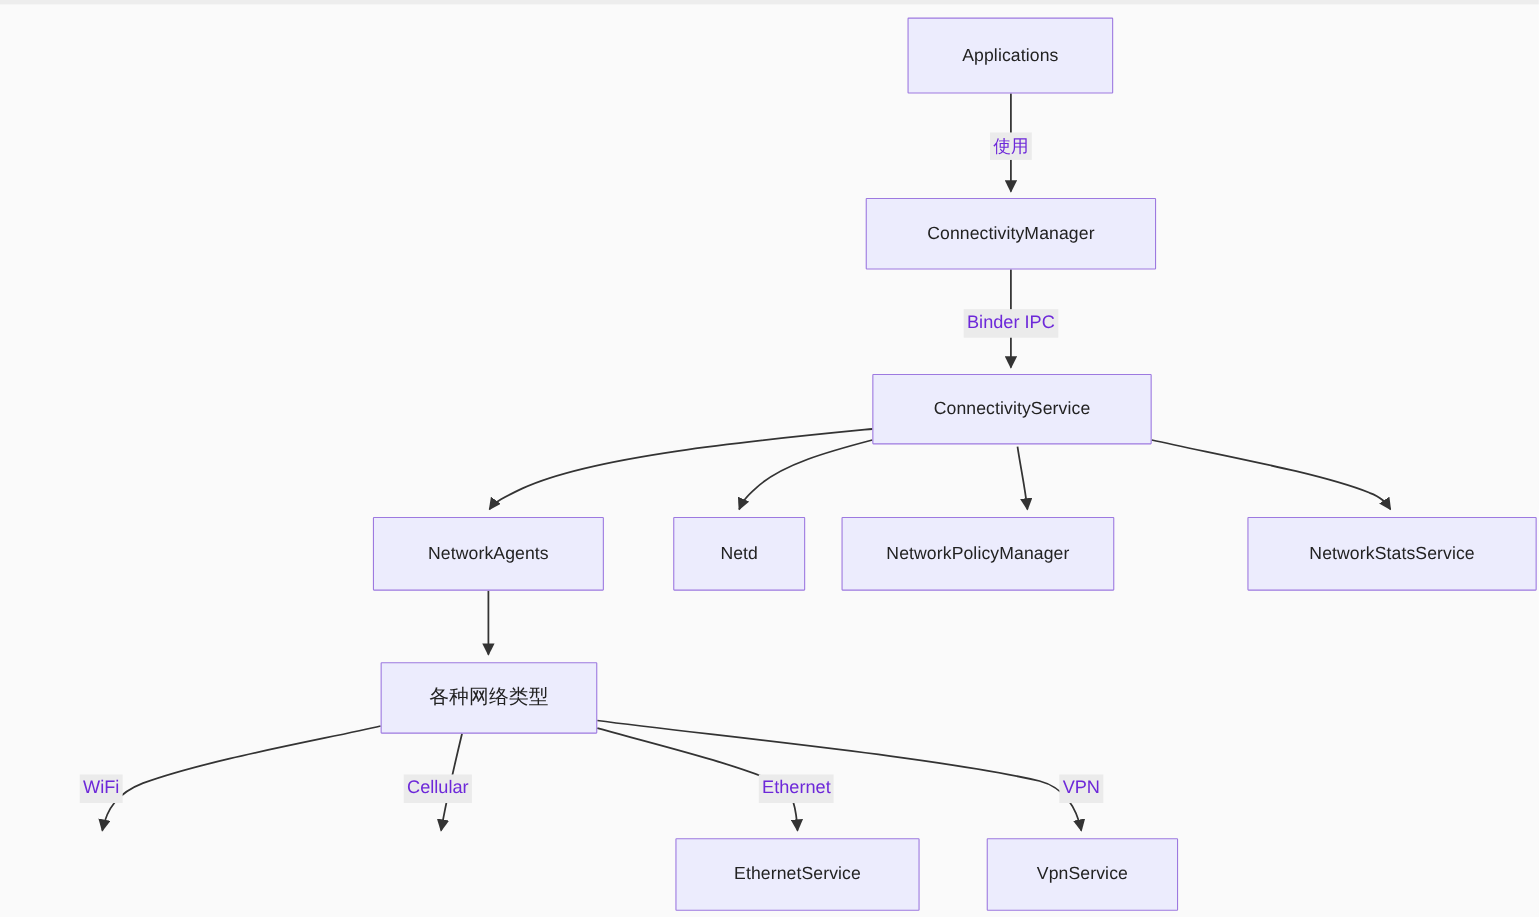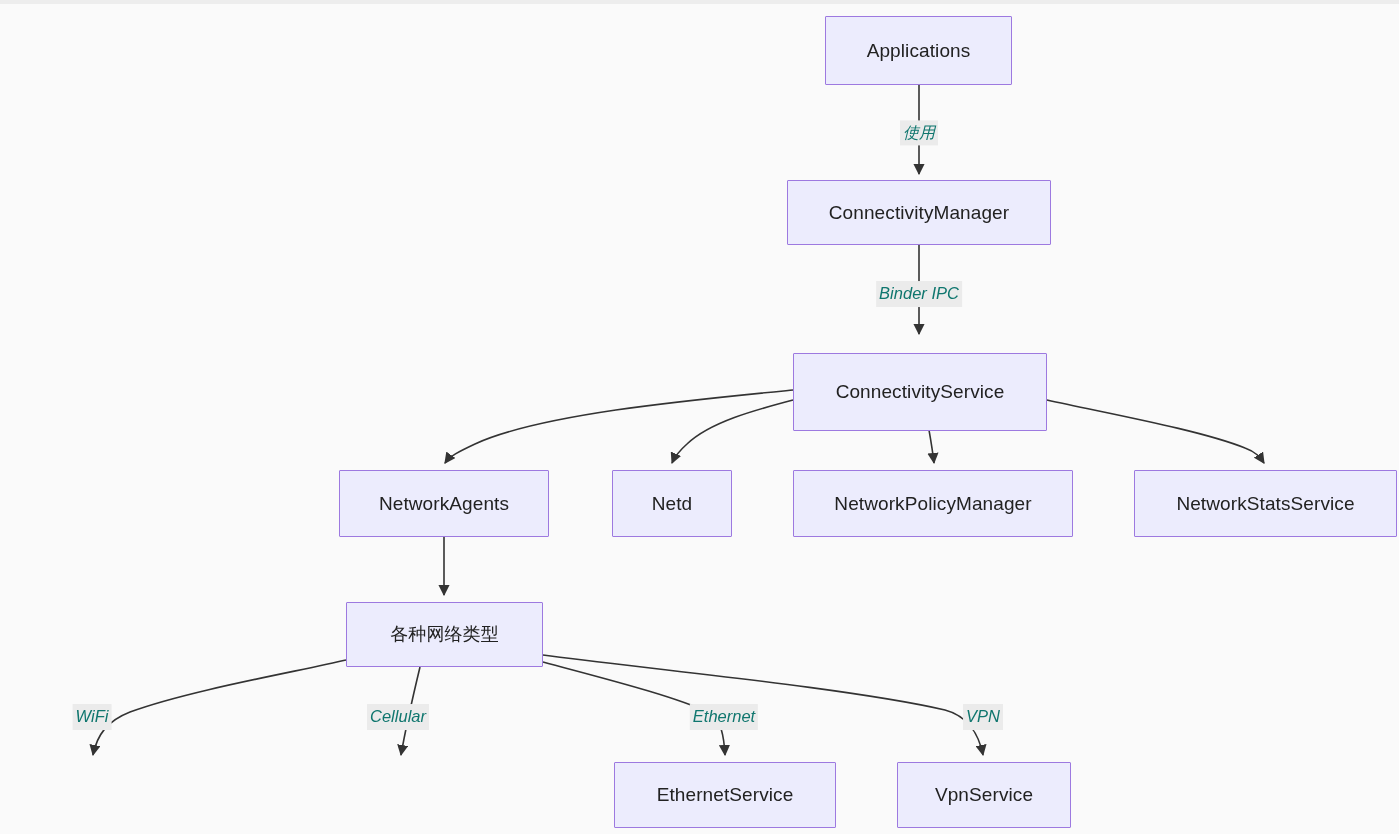--- a/index.html
+++ b/index.html
@@ -31,41 +31,40 @@
   .node {
     position: absolute;
     box-sizing: border-box;
     background: #ececfd;
     border: 1.6px solid #9d79e0;
     border-radius: 1px;
     display: flex;
     align-items: center;
     justify-content: center;
     color: #222222;
-    font-size: 19px;
+    font-size: 16px;
     line-height: 1.25;
     letter-spacing: 0.1px;
     white-space: nowrap;
   }
   .node.cjk {
     font-family: "DejaVu Sans", "Liberation Sans", sans-serif;
     font-size: 18px;
   }
   .edge-label {
     position: absolute;
     box-sizing: border-box;
     background: #ebebeb;
-    color: #0f766e;
+    color: #6d28d9;
     font-size: 16.5px;
     line-height: 1.45;
     padding: 1px 3px;
     white-space: nowrap;
     transform: translate(-50%, -50%);
     text-align: left;
-    font-style: italic;
   }
   .edge-label.cjk {
     font-family: "DejaVu Sans", "Liberation Sans", sans-serif;
     font-size: 16px;
   }
 </style>
 </head>
 <body>
 
 <div id="canvas">
@@ -105,33 +104,33 @@
   </svg>
 
   <div class="node" style="left:825px;top:16px;width:187px;height:69px;">
     <span>Applications</span>
   </div>
 
   <div class="node" style="left:787px;top:180px;width:264px;height:65px;align-items:center;">
     <span>ConnectivityManager</span>
   </div>
 
-  <div class="node" style="left:793px;top:340px;width:254px;height:78px;margin-top:13px;">
+  <div class="node" style="left:793px;top:340px;width:254px;height:64px;">
     <span>ConnectivityService</span>
   </div>
 
   <div class="node" style="left:339px;top:470px;width:210px;height:67px;">
     <span>NetworkAgents</span>
   </div>
 
   <div class="node" style="left:612px;top:470px;width:120px;height:67px;">
     <span>Netd</span>
   </div>
 
-  <div class="node" style="left:793px;top:470px;width:280px;height:67px;">
+  <div class="node" style="left:765px;top:470px;width:248px;height:67px;">
     <span>NetworkPolicyManager</span>
   </div>
 
   <div class="node" style="left:1134px;top:470px;width:263px;height:67px;">
     <span>NetworkStatsService</span>
   </div>
 
   <div class="node cjk" style="left:346px;top:602px;width:197px;height:65px;">
     <span>各种网络类型</span>
   </div>

